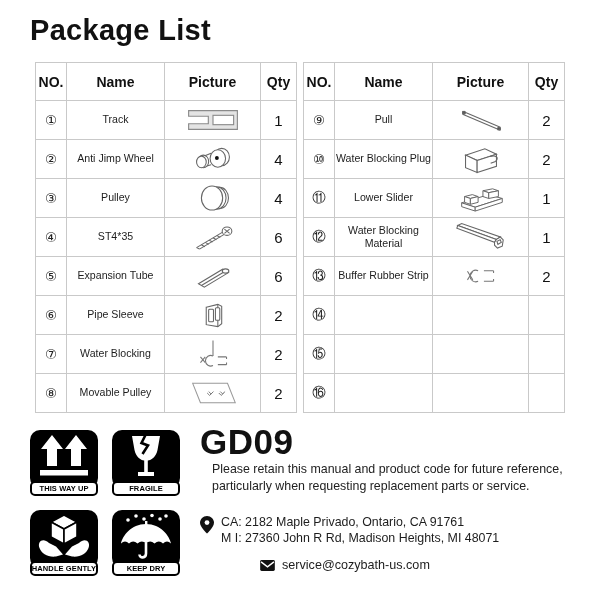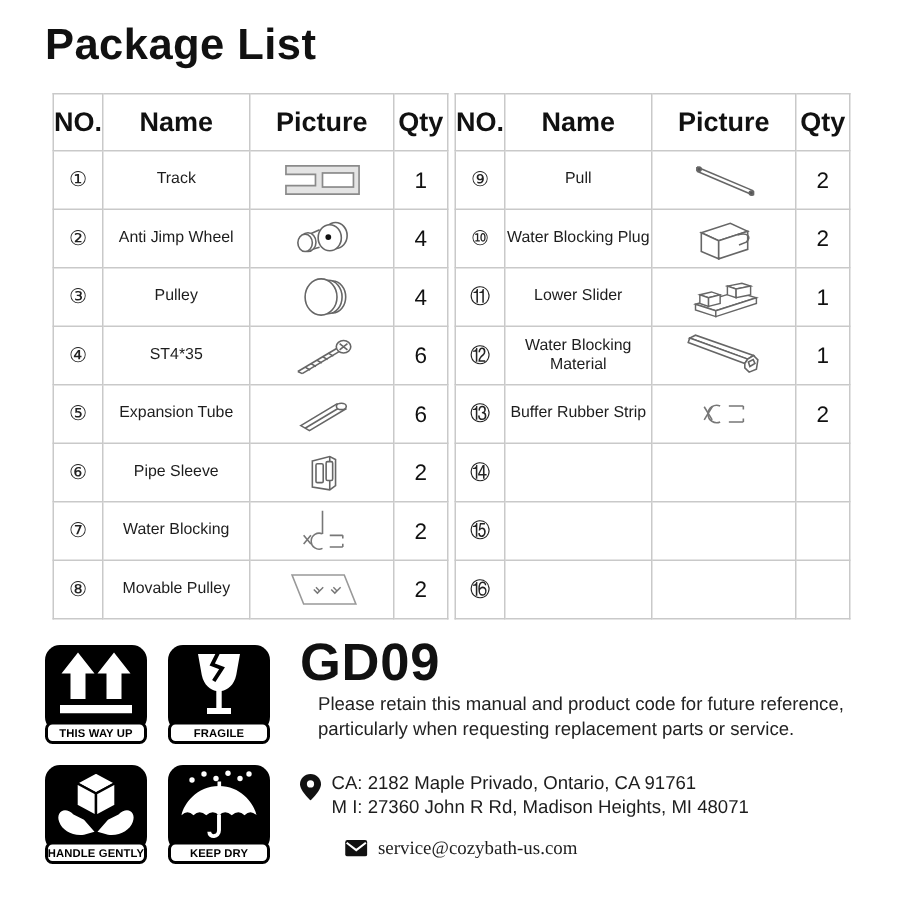--- a/index.html
+++ b/index.html
@@ -5,41 +5,41 @@
   html,body{margin:0;padding:0;background:#fff;}
   #page{position:relative;width:600px;height:600px;background:#fff;overflow:hidden;
         font-family:"Liberation Sans",sans-serif;color:#1a1a1a;}
   
   .title{position:absolute;left:30px;top:14px;font-size:29px;font-weight:700;color:#111;letter-spacing:.3px;}
   
   table.parts{position:absolute;top:62px;border-collapse:collapse;table-layout:fixed;background:#fff;}
   table.parts.left{left:35px;}
   table.parts.right{left:303px;}
   table.parts th,table.parts td{border:1px solid #c9c9c9;padding:0;text-align:center;vertical-align:middle;}
-  table.parts th{height:37px;font-size:18px;font-weight:700;color:#111;}
+  table.parts th{height:37px;font-size:14px;font-weight:700;color:#111;}
   table.parts td{height:38px;}
   td.no{font-family:"DejaVu Sans",sans-serif;font-size:13.5px;color:#222;}
   td.nm{font-size:10.6px;line-height:1.25;color:#1d1d1d;padding:0 2px;}
   td.qty{font-size:15px;color:#111;}
   td.pic svg{display:block;margin:0 auto;}
   
   .mark{position:absolute;width:68px;height:68px;}
   .mark .sq{position:absolute;left:0;top:0;width:68px;height:58px;background:#000;border-radius:10px;}
   .mark .sq svg{position:absolute;left:0;top:0;}
   .mark .plate{position:absolute;left:0;top:51px;width:64px;height:11px;background:#fff;border:2px solid #000;
     border-radius:5px;display:flex;align-items:center;justify-content:center;
     font-size:7.5px;font-weight:700;color:#000;white-space:nowrap;letter-spacing:.1px;}
   
   .code{position:absolute;left:200px;top:422px;font-size:35px;font-weight:700;color:#111;letter-spacing:.5px;}
   .note{position:absolute;left:212px;top:461px;width:388px;font-size:12.4px;line-height:1.4;color:#222;}
   .addr{position:absolute;left:200px;top:514px;display:flex;align-items:flex-start;justify-content:space-between;}
   .addr .txt{margin-left:7px;font-size:12.4px;line-height:1.32;color:#1d1d1d;}
   .contact{position:absolute;left:200px;top:558px;display:flex;align-items:center;font-size:12.6px;color:#1d1d1d;}
   .contact .item{display:flex;align-items:center;}
-  .contact .item.email{margin-left:30px;font-family:Liberation Serif, serif;}
+  .contact .item.email{margin-left:60px;}
   .contact .item svg{margin-right:7px;}
   .pin-svg{margin-top:2px;}
 </style>
 </head>
 <body>
 
 <div id="page">
 
   <div class="title">Package List</div>
 

